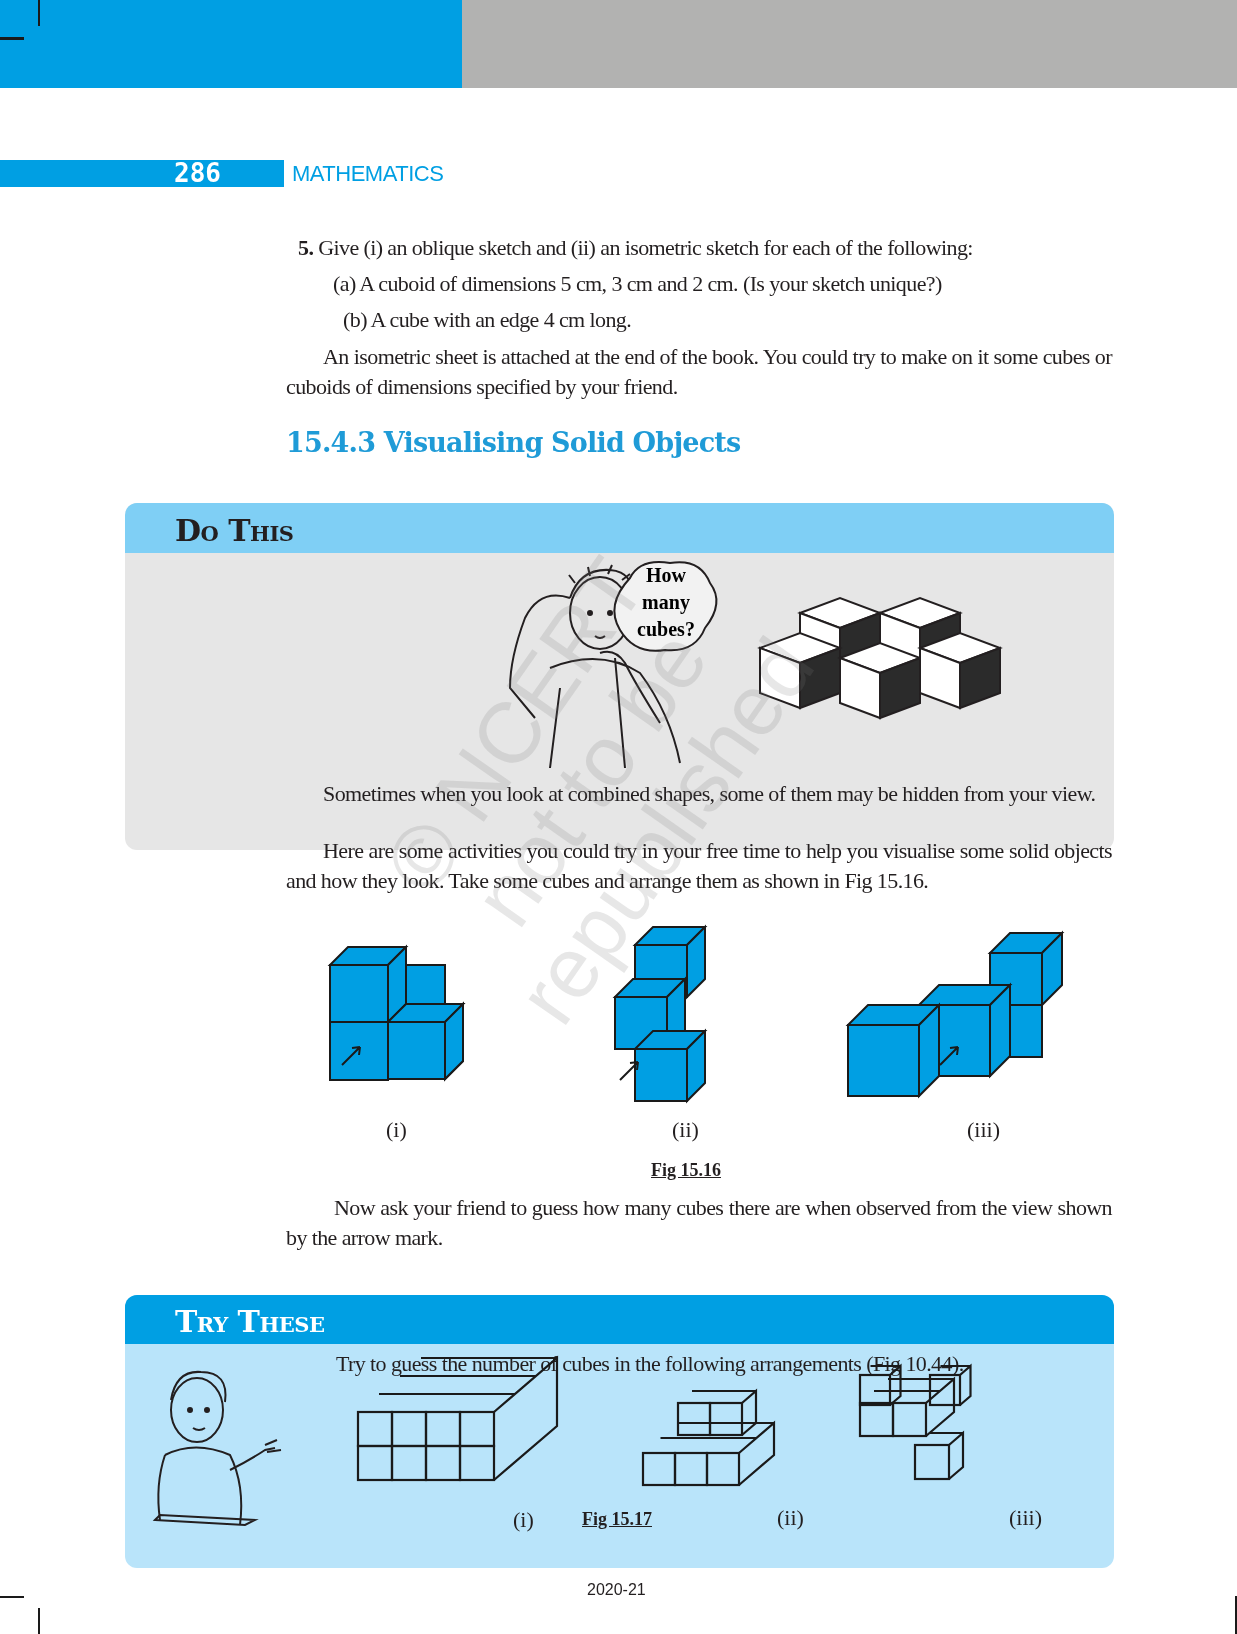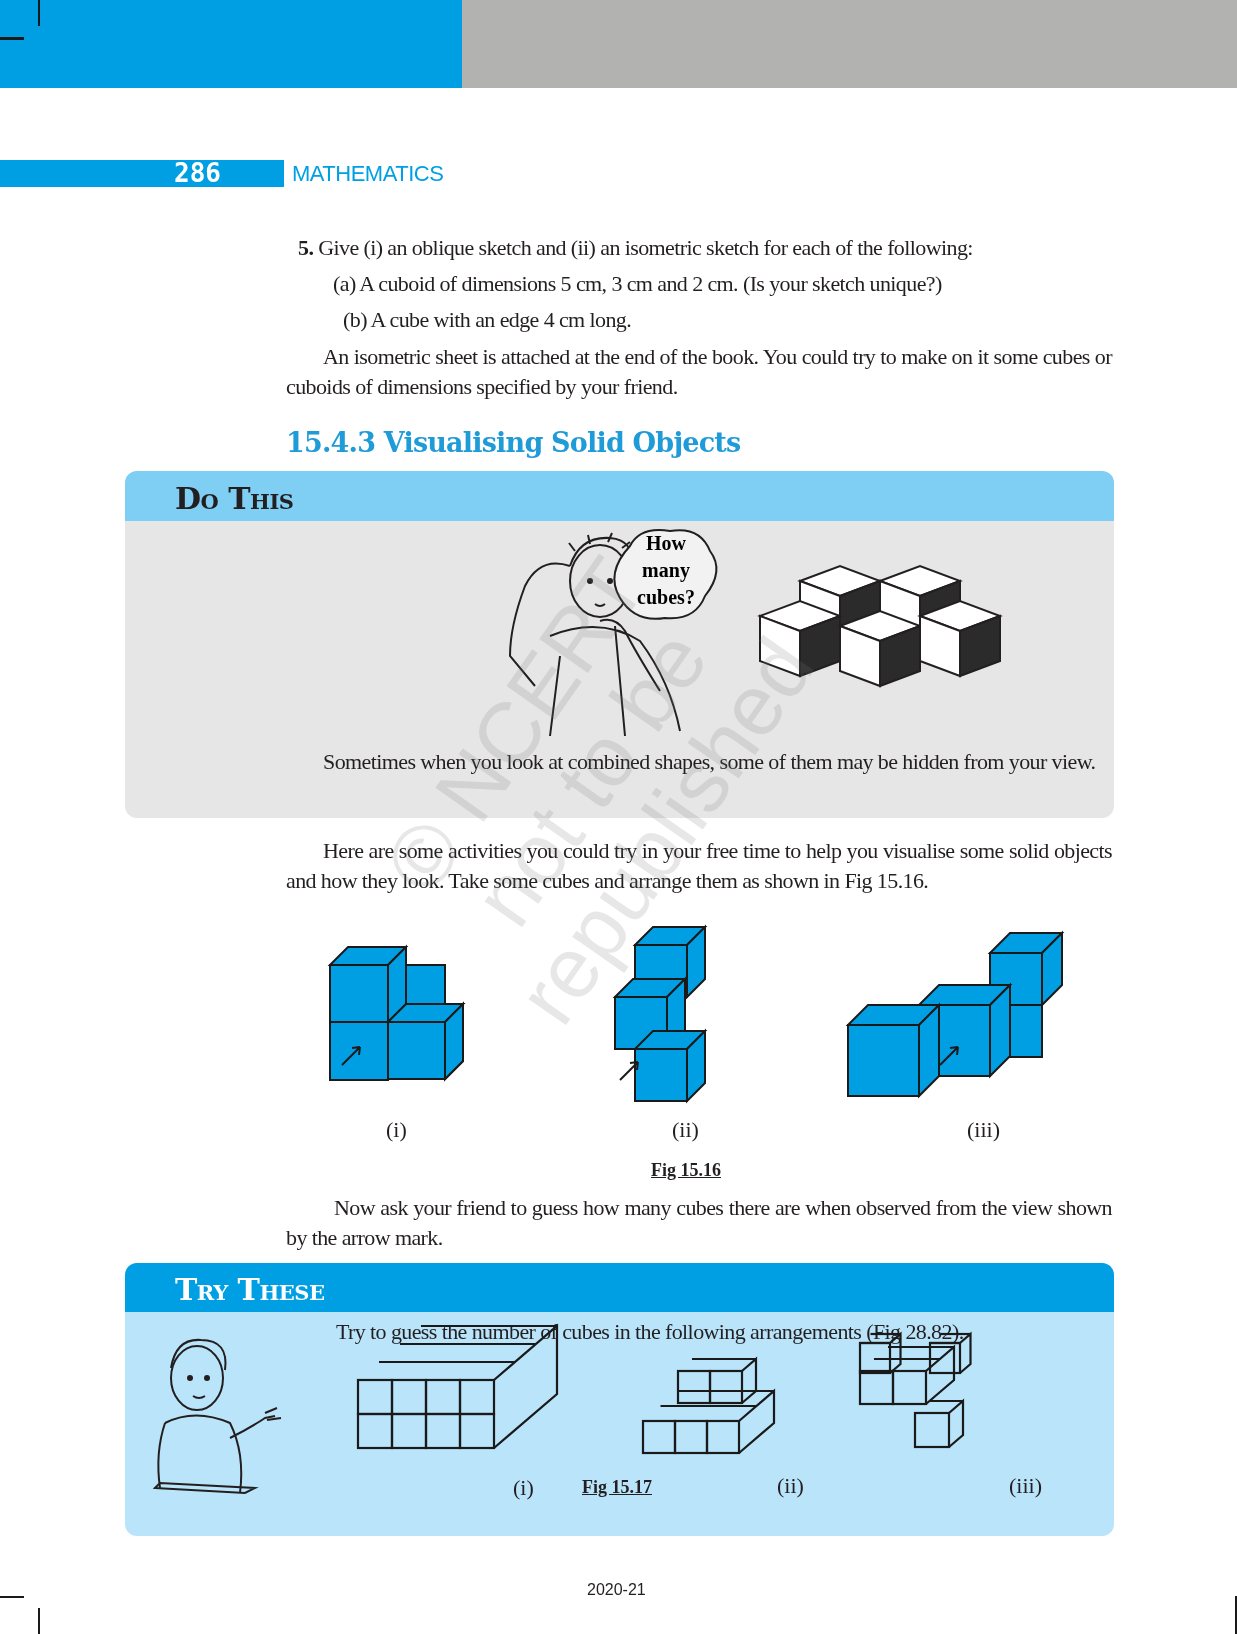--- a/index.html
+++ b/index.html
@@ -21,21 +21,21 @@
   .subject { position: absolute; left: 292px; top: 160px; height: 27px; color: #009fe3;
     font-family: "Liberation Sans", sans-serif; font-size: 22px; line-height: 27px; letter-spacing: -0.5px; }
 
   .txt { position: absolute; font-size: 22px; line-height: 30px; letter-spacing: -0.6px; white-space: nowrap; text-align: center; }
   .q-num { font-weight: bold; }
   .justify { white-space: normal; text-align: justify; }
 
   .section-heading { position: absolute; left: 286px; top: 427px; font-size: 27px; font-weight: bold;
     color: #1f9bd7; font-family: "DejaVu Serif", serif; letter-spacing: -0.8px; }
 
-  .box { position: absolute; border-radius: 12px; overflow: hidden; }
+  .box { position: absolute; border-radius: 12px; overflow: hidden; margin-top: 32px; }
   .do-box { left: 125px; top: 471px; width: 989px; height: 347px; background: #e6e6e6; }
   .do-header { position: absolute; left: 0; top: 0; width: 100%; height: 50px; background: #7fcff5; }
   .box-title { position: absolute; left: 50px; top: 10px; font-family: "DejaVu Serif", serif; font-weight: bold;
     font-size: 30px; font-variant: small-caps; letter-spacing: -0.5px; }
   .do-title { color: #231f20; }
   .try-box { left: 125px; top: 1263px; width: 989px; height: 273px; background: #b9e4fa; }
   .try-header { position: absolute; left: 0; top: 0; width: 100%; height: 49px; background: #009fe3; }
   .try-title { color: #ffffff; top: 9px; }
 
   .fig-label { position: absolute; font-size: 22px; }
@@ -201,21 +201,21 @@
 <div class="fig-label" style="left:386px; top:1117px;">(i)</div>
 <div class="fig-label" style="left:672px; top:1117px;">(ii)</div>
 <div class="fig-label" style="left:967px; top:1117px;">(iii)</div>
 <div class="fig-caption" style="left:651px; top:1160px;">Fig 15.16</div>
 
 <div class="txt justify" style="left:286px; top:1193px; width:826px; text-indent:48px;">Now ask your friend to guess how many cubes there are when observed from the view shown by the arrow mark.</div>
 
 <div class="box try-box">
   <div class="try-header"></div>
   <div class="box-title try-title">Try These</div>
-  <div class="txt" style="left:211px; top:54px;">Try to guess the number of cubes in the following arrangements (Fig 28.82).</div>
+  <div class="txt" style="left:211px; top:54px;">Try to guess the number of cubes in the following arrangements (Fig 10.44).</div>
 
   <svg style="left:10px; top:65px;" width="150" height="175">
     <g fill="none" stroke="#231f20" stroke-width="2">
       <ellipse cx="62" cy="50" rx="26" ry="32"></ellipse>
       <path d="M36 40 q5 -30 30 -28 q28 0 24 30"></path>
       <circle cx="55" cy="50" r="2" fill="#231f20"></circle>
       <circle cx="72" cy="50" r="2" fill="#231f20"></circle>
       <path d="M58 68 q6 4 12 0"></path>
       <path d="M30 95 q30 -15 65 0 q15 30 10 70 M30 95 q-10 30 -5 65"></path>
       <path d="M95 110 q20 -10 35 -20 l10 -2 M130 85 l12 -5 M132 92 l14 -2"></path>

